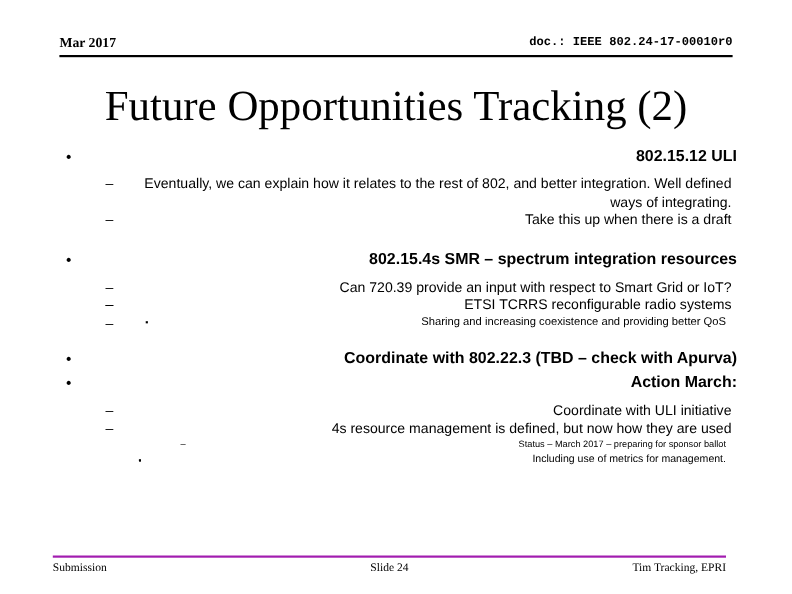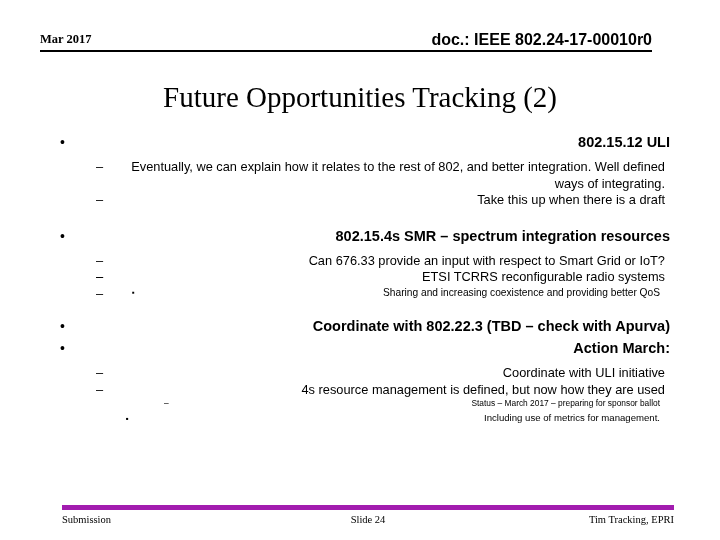--- a/index.html
+++ b/index.html
@@ -12,56 +12,56 @@
     height: 540px;
     position: relative;
     overflow: hidden;
     font-family: "Liberation Sans", sans-serif;
     color: #000000;
   }
 
   
   .header {
     position: absolute;
-    left: 40px;
+    left: 54px;
     top: 32px;
     width: 612px;
     height: 18px;
     border-bottom: 2px solid #000;
   }
   .header-date {
     position: absolute;
     left: 0;
     top: 0;
     font-family: "Liberation Serif", serif;
     font-weight: bold;
     font-size: 12.5px;
     line-height: 15px;
     white-space: nowrap;
   }
   .header-doc {
     position: absolute;
     right: 0;
     top: 0;
-    font-family: Liberation Sans, sans-serif;
+    font-family: Liberation Mono, monospace;
     font-weight: bold;
-    font-size: 16px;
+    font-size: 11px;
     line-height: 15px;
     white-space: nowrap;
   }
 
   
   .slide-title {
     position: absolute;
     left: 0;
     top: 80px;
     width: 720px;
     text-align: center;
     font-family: "Liberation Serif", serif;
-    font-size: 29px;
+    font-size: 39px;
     line-height: 34px;
     font-weight: normal;
     white-space: nowrap;
   }
 
   
   .body-area {
     position: absolute;
     left: 0;
     top: 133px;
@@ -156,25 +156,25 @@
     line-height: 11px;
   }
 
   .gap-lg { margin-top: 18px; }
   .gap-sm { margin-top: 7px; }
   .gap-xs { margin-top: 3px; }
 
   
   .footer {
     position: absolute;
-    left: 62px;
+    left: 48px;
     top: 505px;
     width: 612px;
     height: 16px;
-    border-top: 5px solid #a21caf;
+    border-top: 2px solid #a21caf;
     text-decoration: underline;
   }
   .footer-left,
   .footer-center,
   .footer-right {
     position: absolute;
     top: 3px;
     font-family: "Liberation Serif", serif;
     font-size: 10.5px;
     line-height: 13px;
@@ -206,21 +206,21 @@
     <div class="row lvl2">
       <span class="marker">–</span>
       <span class="txt">Take this up when there is a draft</span>
     </div>
     <div class="row lvl1 gap-lg">
       <span class="marker">•</span>
       <span class="txt">802.15.4s SMR – spectrum integration resources</span>
     </div>
     <div class="row lvl2 gap-sm">
       <span class="marker">–</span>
-      <span class="txt">Can 676.33 provide an input with respect to Smart Grid or IoT?</span>
+      <span class="txt">Can 720.39 provide an input with respect to Smart Grid or IoT?</span>
     </div>
     <div class="row lvl2">
       <span class="marker">–</span>
     </div>
     <div class="row lvl2">
       <span class="marker">–</span>
       <span class="txt">ETSI TCRRS  reconfigurable radio systems</span>
     </div>
     <div class="row lvl2">
       <span class="marker">–</span>

